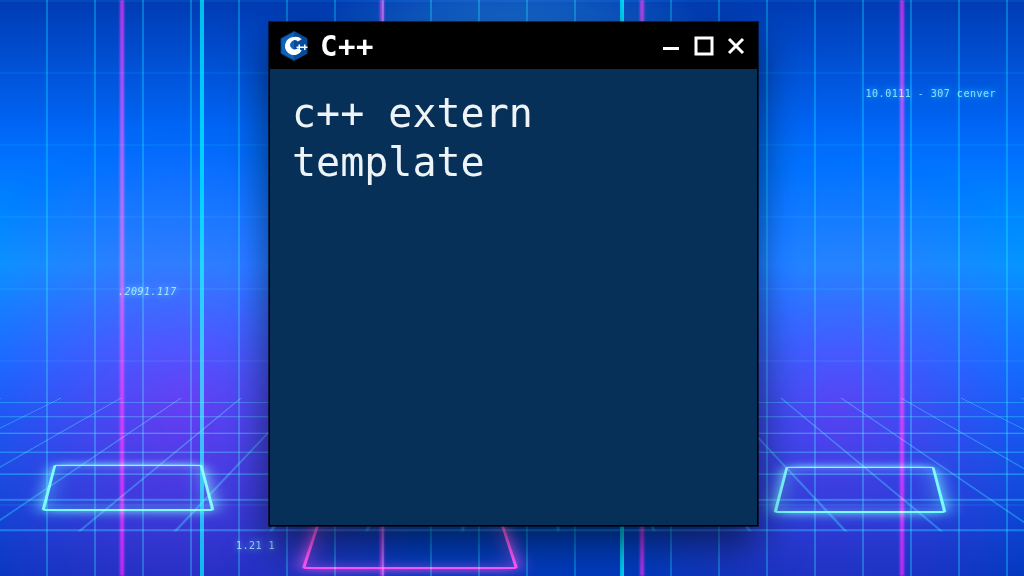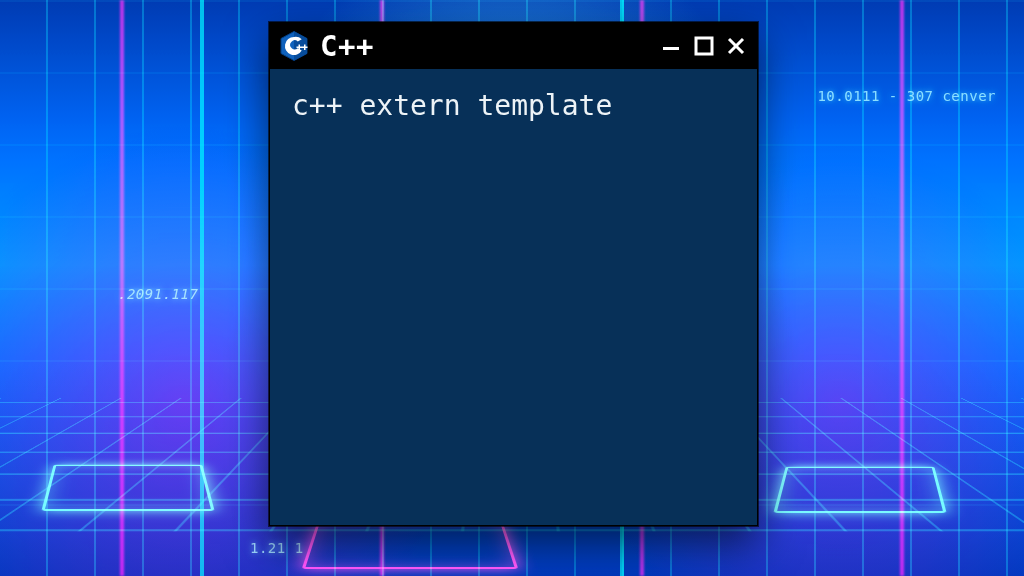--- a/index.html
+++ b/index.html
@@ -84,21 +84,21 @@
     transform: perspective(520px) rotateX(60deg);
     mix-blend-mode: screen;
   }
   .tile.pinkt {
     border-color: rgba(255,60,220,.95);
     box-shadow: 0 0 18px rgba(255,60,220,.9), inset 0 0 22px rgba(255,60,220,.4);
   }
   .bgtext {
     position:absolute; color: rgba(170,230,255,.85);
     font-family: "DejaVu Sans Mono","Consolas",monospace;
-    font-size:14px; letter-spacing:.5px;
+    font-size:10px; letter-spacing:.5px;
     text-shadow:0 0 6px rgba(120,230,255,.9);
     white-space:nowrap;
     mix-blend-mode: screen;
   }
 
   
   .window {
     position:absolute;
     left: 269px; top: 22px;
     width: 489px; height: 504px;
@@ -127,21 +127,21 @@
     letter-spacing:0.5px;
   }
   .controls { margin-left:auto; display:flex; align-items:center; gap:10px; }
   .ctrl { width:22px; height:22px; display:flex; align-items:center; justify-content:center; }
   .ctrl svg { display:block; }
   .content {
     flex:1;
     padding: 20px 22px;
     color:#eef3f6;
     font-family: "DejaVu Sans Mono","Menlo","Consolas",monospace;
-    font-size:28px;
+    font-size:40px;
     line-height:1.22;
     white-space:pre-wrap;
     word-break:break-word;
   }
 </style>
 </head>
 <body>
 
 <div class="stage">
   <div class="vlines"></div>
@@ -150,21 +150,21 @@
   <div class="cyan"></div>
   <div class="floor"></div>
   <div class="floor2"></div>
 
   <div class="tile" style="left:48px;  top:440px;"></div>
   <div class="tile pinkt" style="left:310px; top:498px; width:200px;"></div>
   <div class="tile" style="left:780px; top:442px;"></div>
 
   <span class="bgtext" style="right:28px; top:88px;">10.0111 - 307  cenver</span>
   <span class="bgtext" style="left:118px; top:286px;font-style:italic;">.2091.117</span>
-  <span class="bgtext" style="left:250px; top:540px;">1.21 1</span>
+  <span class="bgtext" style="left:236px; top:540px;">1.21 1</span>
 
   <div class="window">
     <div class="titlebar">
       <span class="logo">
         <svg viewBox="0 0 64 64">
           <polygon points="32,3 58,17 58,47 32,61 6,47 6,17" fill="#1d5fa8" stroke="#0d3c72" stroke-width="2"></polygon>
           <polygon points="32,3 58,17 58,47 32,61 32,3" fill="#134a89"></polygon>
           <path d="M32 14a18 18 0 1 0 15.5 27l-8-4.6A9 9 0 1 1 39.5 23l8-4.6A18 18 0 0 0 32 14z" fill="#ffffff"></path>
           <g fill="#ffffff">
             <rect x="41" y="29" width="3" height="11"></rect>

